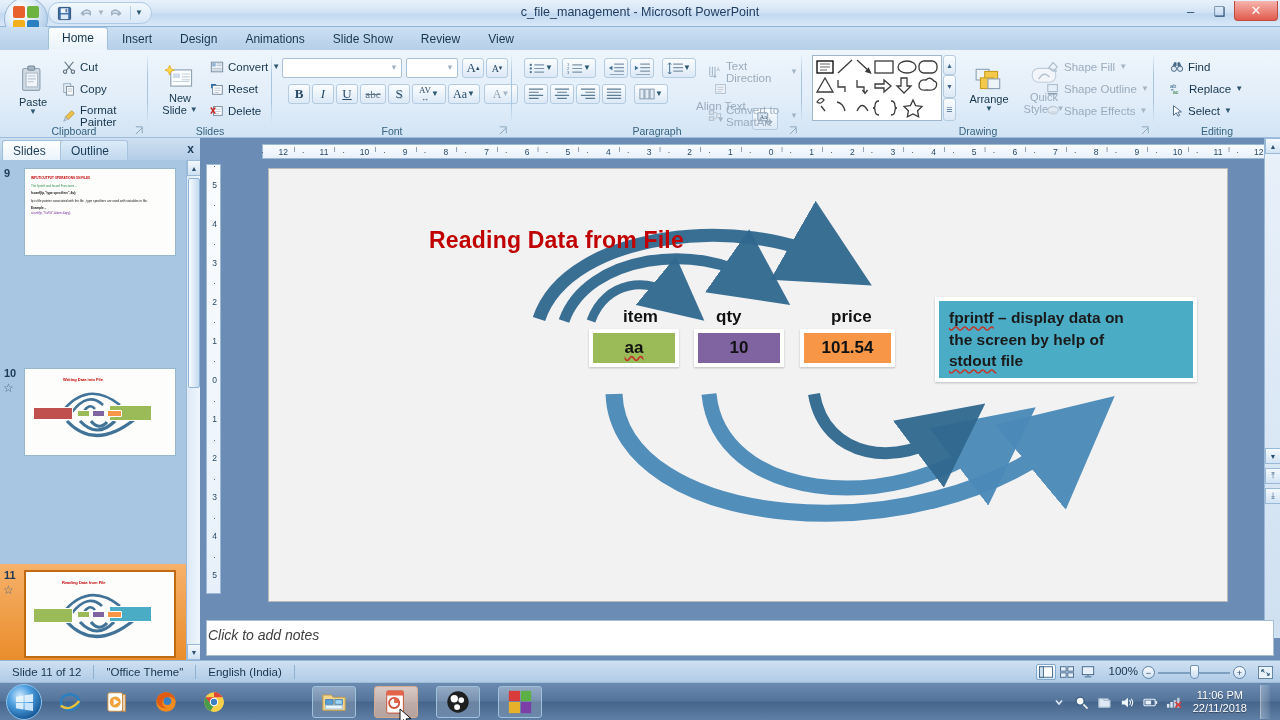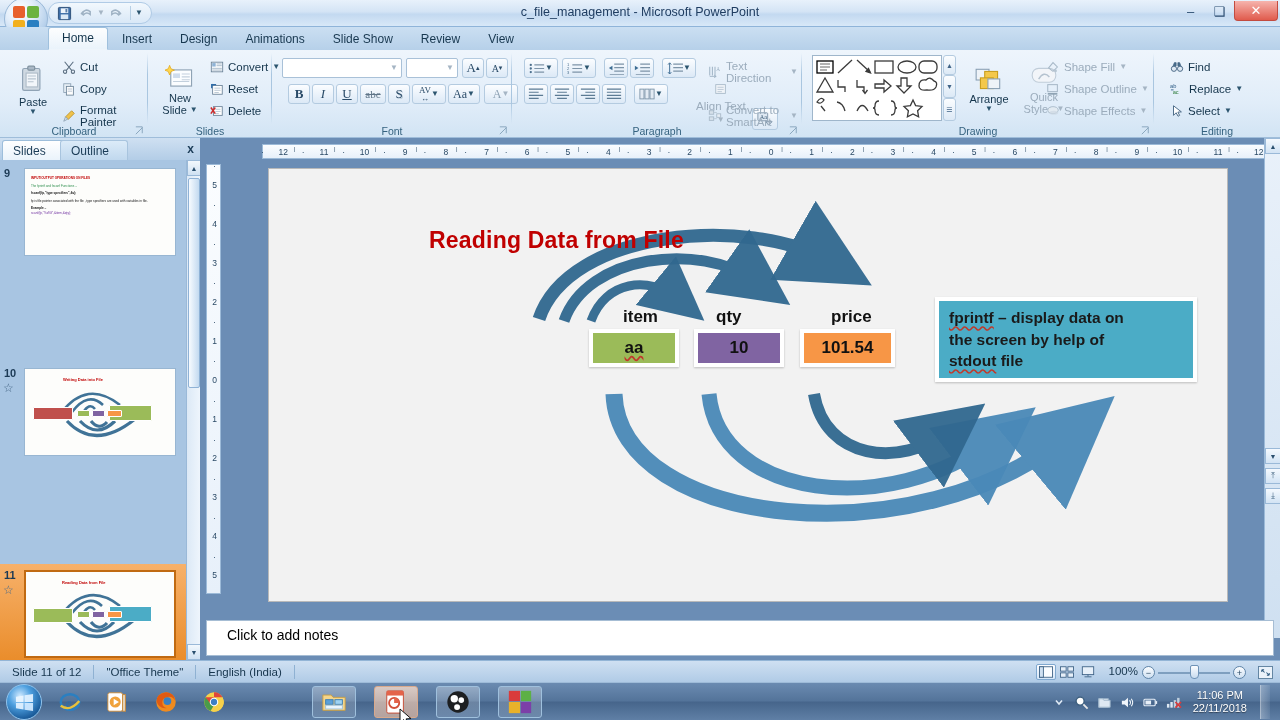--- a/index.html
+++ b/index.html
@@ -155,21 +155,21 @@
   .hsthumb { position:absolute; left:18px; top:1px; width:1007px; height:12px;
              background:linear-gradient(to bottom,#fcfdff,#cddff1); border:1px solid #8fb2d6; border-radius:2px; }
   .hsarrow { position:absolute; top:0; width:16px; height:14px; display:flex; align-items:center; justify-content:center;
              background:linear-gradient(to bottom,#f4f9fe,#d2e3f4); border:1px solid #9ab9d8; font-size:7px; color:#2a4f6e; }
   .vsright { position:absolute; right:0; top:0; width:16px; height:500px;
              background:linear-gradient(to bottom,#e9f1fa,#cfe0f1); border-left:1px solid #9cbad8; }
 
   
   .notes { position:absolute; left:206px; top:620px; width:1068px; height:36px;
            background:#fff; border:1px solid #a6bdd4; }
-  .notes-text { padding:6px 20px; font-size:14px; color:#000000; }
+  .notes-text { padding:6px 1px; font-size:14px; color:#404040;font-style:italic; }
 
   
   .statusbar { position:absolute; left:0; top:660px; width:1280px; height:22px;
                background:linear-gradient(to bottom,#cfe0f2,#b0cbe6); border-top:1px solid #93b5d6;
                display:flex; align-items:center; }
   .sb-item { font-size:11.5px; color:#16354d; padding:0 12px; height:16px; display:flex; align-items:center; }
   .sb-sep { width:1px; height:14px; background:#8fb1d2; }
   .viewbtns { position:absolute; right:182px; top:3px; display:flex; gap:1px; }
   .vbtn { width:20px; height:16px; display:flex; align-items:center; justify-content:center;
           border:1px solid transparent; border-radius:2px; }

